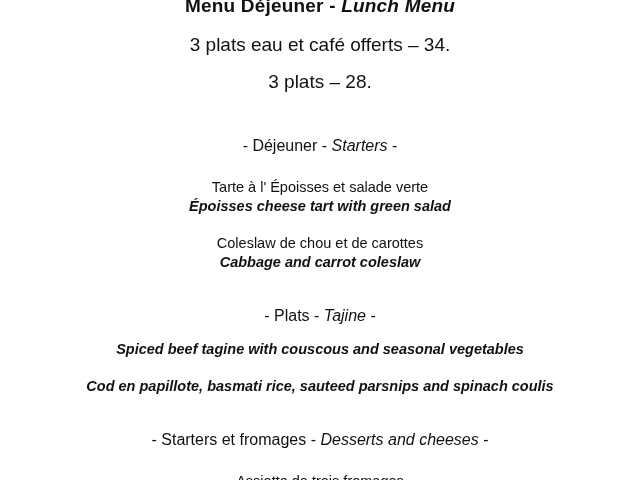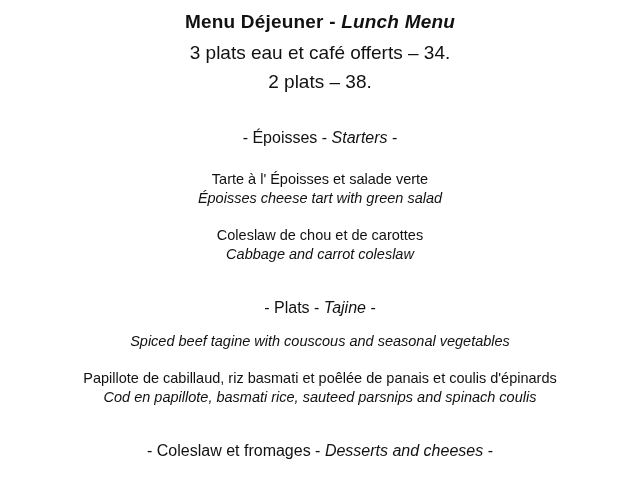--- a/index.html
+++ b/index.html
@@ -11,21 +11,21 @@
     height: 480px;
     background: #ffffff;
     font-family: "Liberation Sans", sans-serif;
     color: #111111;
     overflow: hidden;
   }
   .menu {
     width: 640px;
     height: 480px;
     box-sizing: border-box;
-    padding: 16px 18px;
+    padding: 0 18px;
     text-align: center;
     position: relative;
   }
   .title {
     font-size: 19px;
     font-weight: bold;
     letter-spacing: 0.2px;
     margin: 0;
     padding-top: 0;
     line-height: 20px;
@@ -34,21 +34,21 @@
   }
   .title .fr {
     font-style: normal;
   }
   .title .en {
     font-style: italic;
   }
   .price-line {
     font-size: 19px;
     line-height: 25px;
-    margin: 4px;
+    margin: 12px;
     font-weight: normal;
   }
   .section-head {
     font-size: 16px;
     margin: 0;
     line-height: 20px;
     font-weight: normal;
   }
   .section-head .en {
     font-style: italic;
@@ -58,42 +58,42 @@
     font-size: 14.5px;
     line-height: 19px;
     margin: 0;
     font-weight: normal;
   }
   .dish-en {
     font-size: 14.5px;
     line-height: 19px;
     margin: 0;
     font-style: italic;
-    font-weight: normal;
+    font-weight: bold;
     text-align: center;
   }
   .sp-14 { height: 14px; }
   .sp-18 { height: 18px; }
   .sp-22 { height: 22px; }
   .sp-30 { height: 30px; }
   .sp-34 { height: 34px; }
 </style>
 </head>
 <body>
 
 <div class="menu">
 
   <div class="title"><span class="fr">Menu Déjeuner - </span><span class="en">Lunch Menu</span></div>
 
   <div class="price-line">3 plats eau et café offerts – 34.</div>
-  <div class="price-line">2 plats – 38.</div>
+  <div class="price-line">3 plats – 28.</div>
 
   <div class="sp-30"></div>
 
-  <div class="section-head"><span>- Époisses - </span><span class="en">Starters</span><span> -</span></div>
+  <div class="section-head"><span>- Déjeuner - </span><span class="en">Starters</span><span> -</span></div>
 
   <div class="sp-22"></div>
 
   <div class="dish-fr">Tarte à l' Époisses et salade verte</div>
   <div class="dish-en">Époisses cheese tart with green salad</div>
 
   <div class="sp-18"></div>
 
   <div class="dish-fr">Coleslaw de chou et de carottes</div>
   <div class="dish-en">Cabbage and carrot coleslaw</div>
@@ -101,24 +101,23 @@
   <div class="sp-34"></div>
 
   <div class="section-head"><span>- Plats - </span><span class="en">Tajine</span><span> -</span></div>
 
   <div class="sp-14"></div>
 
   <div class="dish-en">Spiced beef tagine with couscous and seasonal vegetables</div>
 
   <div class="sp-18"></div>
 
-  <div class="dish-fr">Papillote de cabillaud, riz basmati et poêlée de panais et coulis d'épinards</div>
   <div class="dish-en">Cod en papillote, basmati rice, sauteed parsnips and spinach coulis</div>
 
   <div class="sp-34"></div>
 
-  <div class="section-head"><span>- Coleslaw et fromages - </span><span class="en">Desserts and cheeses</span><span> -</span></div>
+  <div class="section-head"><span>- Starters et fromages - </span><span class="en">Desserts and cheeses</span><span> -</span></div>
 
   <div class="sp-22"></div>
 
   <div class="dish-fr">Assiette de trois fromages</div>
 
 </div>
 
 </body></html>

